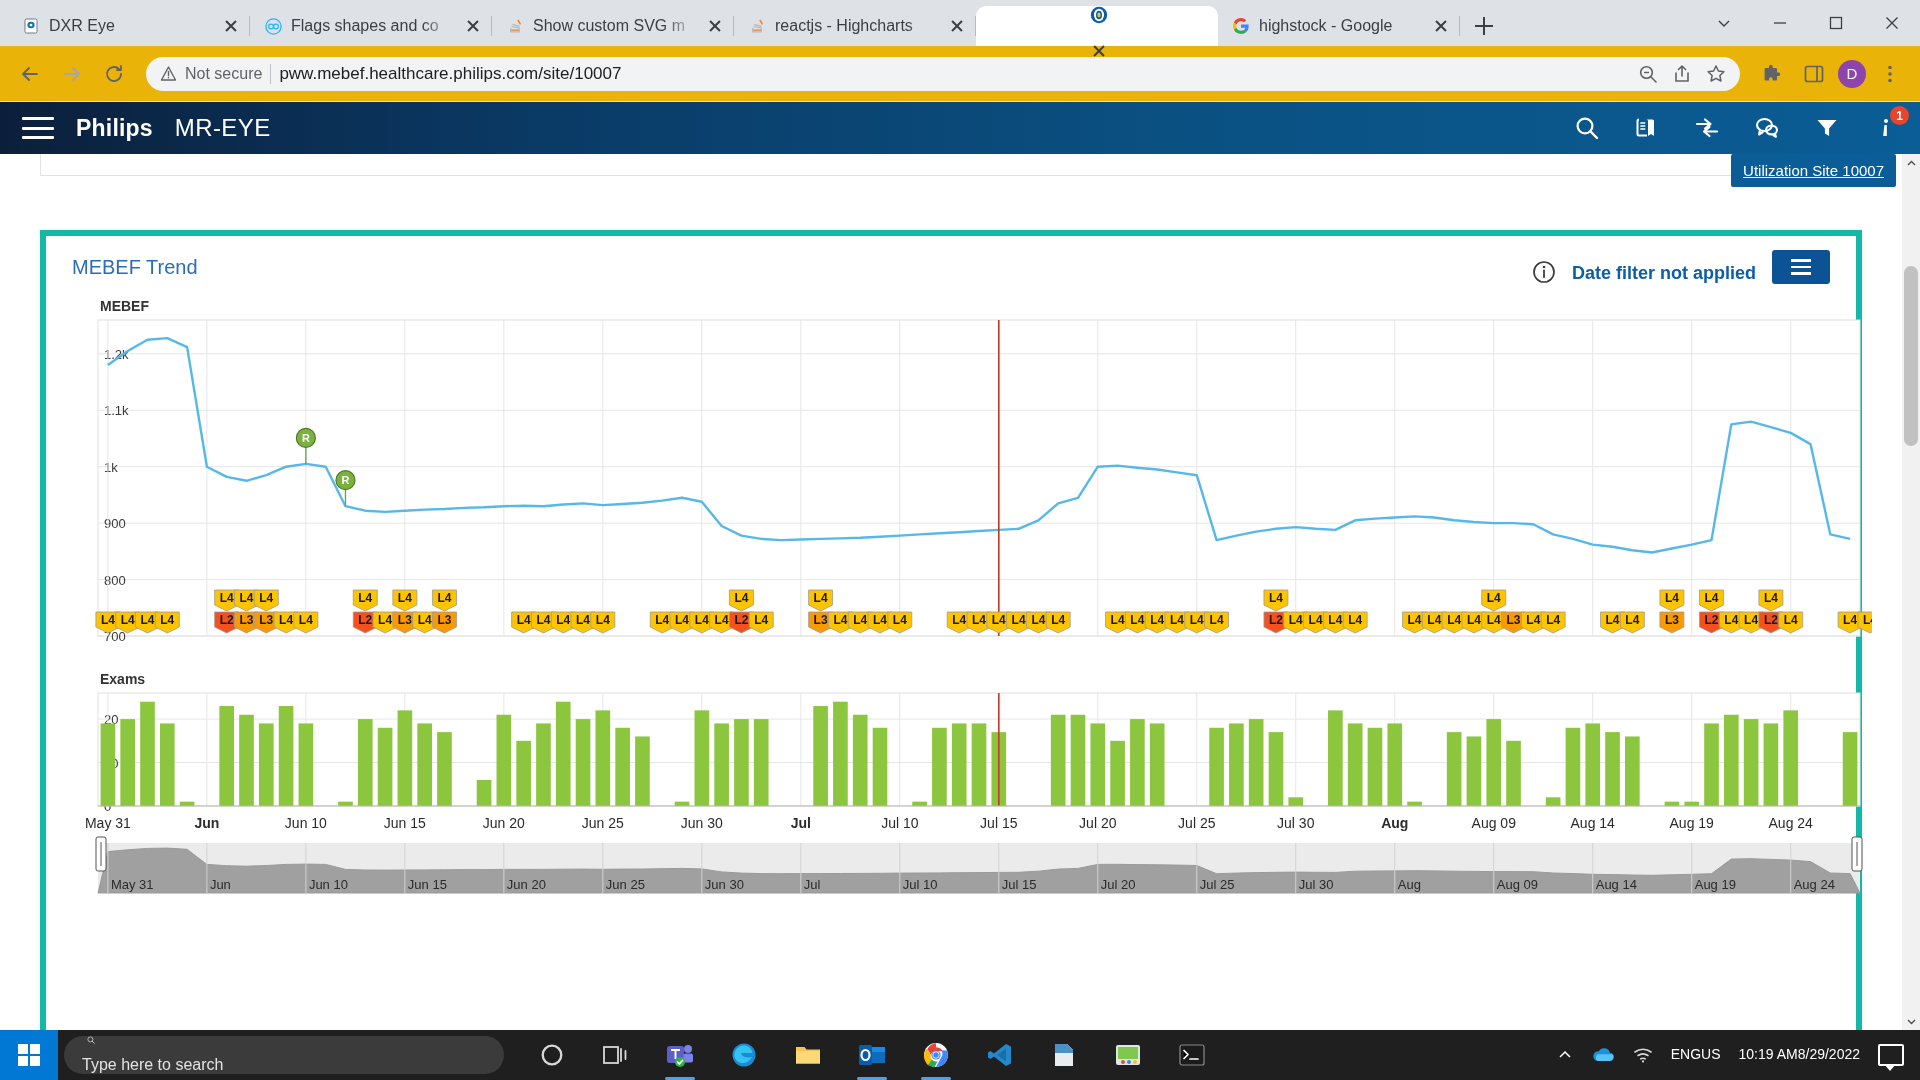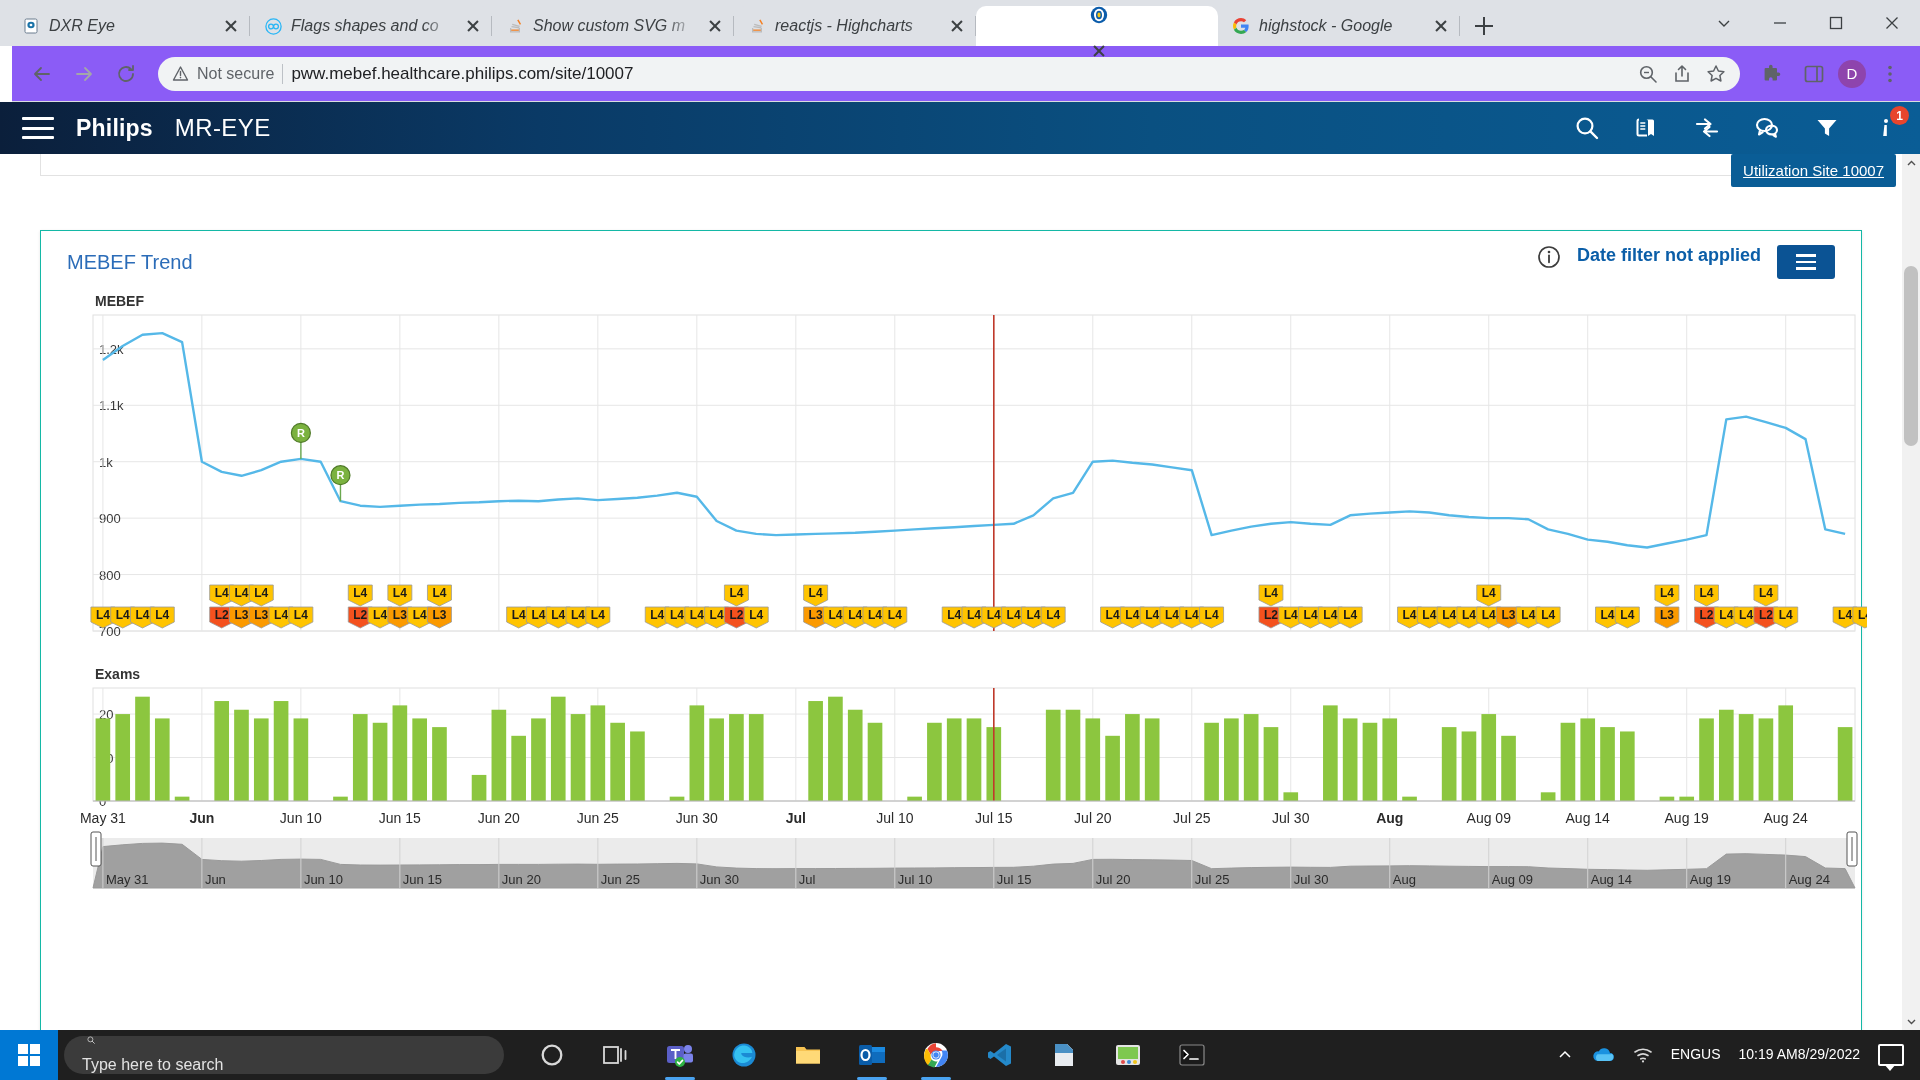--- a/index.html
+++ b/index.html
@@ -19,21 +19,20 @@
     display: flex; align-items: flex-end; position: relative;
     padding-left: 8px;
   }
   .tab {
     height: 40px; width: 242px;
     display: flex; align-items: center; gap: 9px;
     padding: 0 10px 0 14px;
     font-size: 16px; color: #3c4043;
     position: relative; border-radius: 10px 10px 0 0;
     cursor: default;
-    font-style: italic;
   }
   .tab.inactive { background: #dee1e6; }
   .tab.inactive::after {
     content: ""; position: absolute; right: 0; top: 10px;
     width: 1px; height: 20px; background: #b6bac0;
   }
   .tab.active { background: #ffffff; flex-direction: column; }
   .tab-fav { width: 18px; height: 18px; flex: 0 0 18px; display:flex; align-items:center; justify-content:center; }
   .tab-title {
     flex: 1 1 auto; white-space: nowrap; overflow: hidden;
@@ -52,23 +51,23 @@
     content:""; position:absolute; background:#3c4043; left:50%; top:50%;
   }
   .newtab::before { width: 18px; height: 2px; transform: translate(-50%,-50%); }
   .newtab::after  { width: 2px; height: 18px; transform: translate(-50%,-50%); }
 
   .wincontrols { margin-left: auto; display: flex; align-items: center; height: 46px; }
   .wc { width: 56px; height: 46px; display: flex; align-items: center; justify-content: center; color: #3c4043; }
   .wc svg { display: block; }
 
   .toolbar {
-    height: 56px; background: #8b5cf6;
+    height: 56px; background: #eab308;
     display: flex; align-items: center; gap: 6px;
-    padding: 0 12px; border-bottom: 1px solid #dadce0; margin-left: 12px;
+    padding: 0 12px; border-bottom: 1px solid #dadce0;
   }
   .tbtn { width: 36px; height: 36px; display: flex; align-items: center; justify-content: center; border-radius: 50%; color: #5f6368; }
   .omnibox {
     flex: 1 1 auto; height: 34px; background: #f1f3f4; border-radius: 17px;
     display: flex; align-items: center; gap: 8px; padding: 0 14px; margin: 0 8px;
     font-size: 17px; color: #202124;
   }
   .notsecure { display: flex; align-items: center; gap: 8px; color: #5f6368; font-size: 16px; }
   .omni-div { width: 1px; height: 20px; background: #bdc1c6; }
   .url { color: #202124; }
@@ -108,26 +107,26 @@
   }
 
   .page { position: absolute; left: 0; right: 18px; top: 52px; bottom: 0; background: #fff; }
   .card-stub {
     position: absolute; left: 40px; right: 40px; top: 0; height: 22px;
     border: 1px solid #e2e2e2; border-top: none; background: #fff;
   }
 
   .card {
     position: absolute; left: 40px; right: 40px; top: 76px; bottom: -20px;
-    background: #fff; border: 1px solid #14b8a6;
+    background: #fff; border: 6px solid #14b8a6;
     box-shadow: 0 1px 3px rgba(0,0,0,.10);
   }
   .card-head { height: 62px; display: flex; align-items: center; padding: 0 26px; }
   .card-title { font-size: 20px; color: #2b6cb8; }
-  .card-head-right { margin-left: auto; display: flex; align-items: flex-start; gap: 16px; }
+  .card-head-right { margin-left: auto; display: flex; align-items: flex-end; gap: 16px; }
   .info-circle { width: 24px; height: 24px; color: #4a4a4a; }
   .filter-note { font-size: 18px; color: #0b5ea8; font-weight: bold; }
   .hamburger-btn {
     width: 58px; height: 34px; background: #0b5394; border-radius: 3px;
     display: flex; align-items: center; justify-content: center;
     flex-direction: column; gap: 4px;
   }
   .hamburger-btn i { width: 20px; height: 2.5px; background: #fff; display: block; }
 
   

